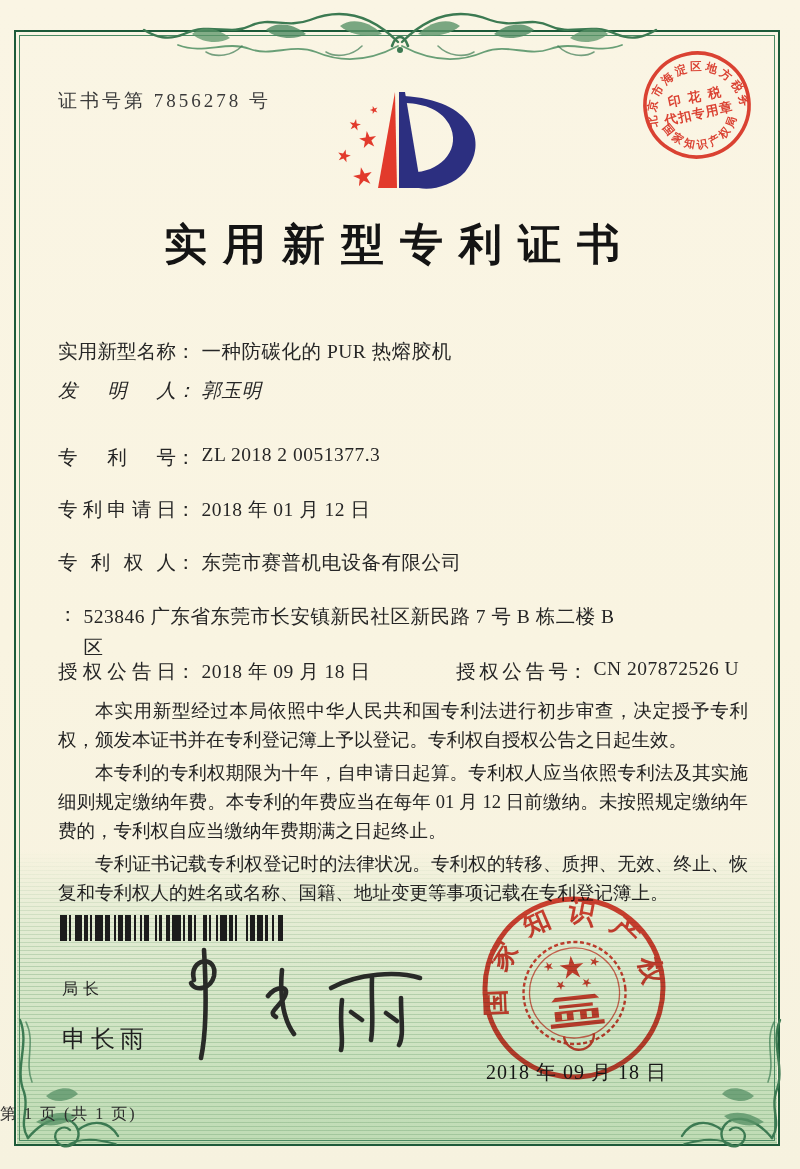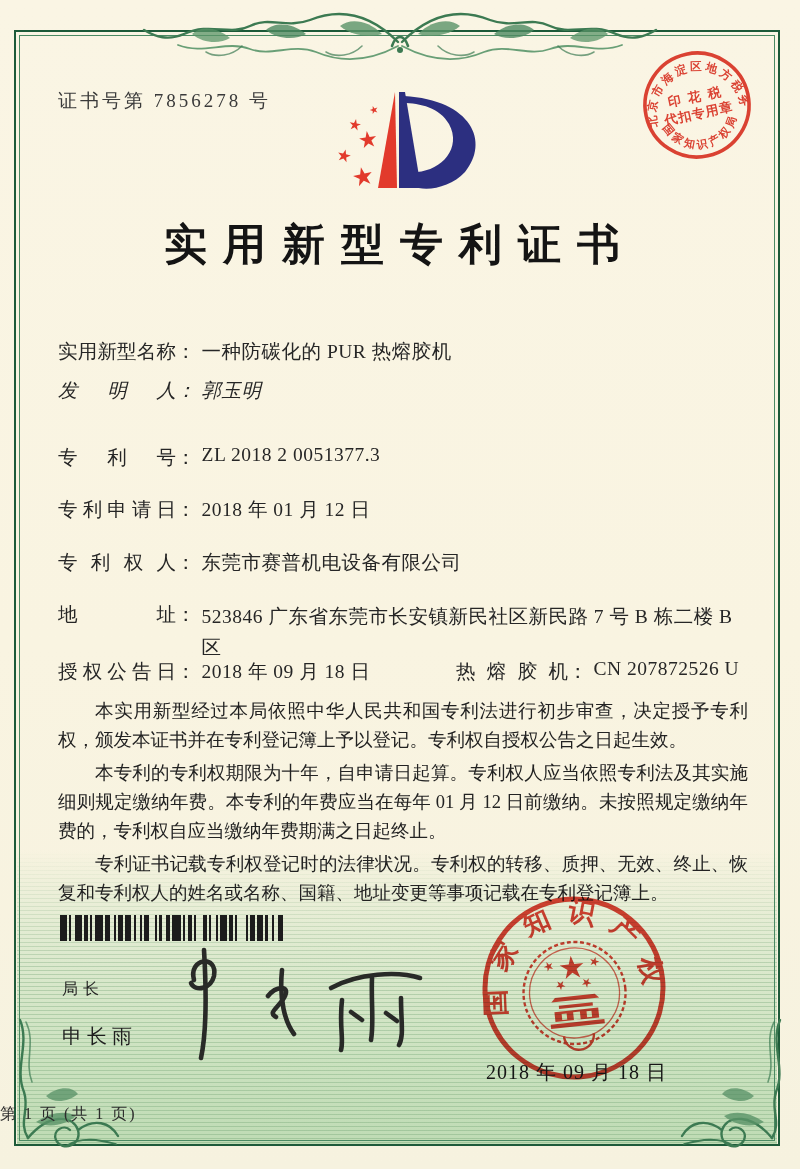--- a/index.html
+++ b/index.html
@@ -29,21 +29,21 @@
   .flabel{display:inline-block;width:118px;text-align:justify;text-align-last:justify;flex:none;}
   .fcolon{flex:none;margin-right:6px;}
   .fvalue{letter-spacing:.5px;}
   .addr-val{display:inline-block;max-width:552px;line-height:31px;}
   .grant2{position:absolute;left:398px;top:0;display:flex;font-size:19.5px;}
   .paras{left:58px;top:697px;width:690px;font-size:18.5px;line-height:29px;
          text-align:justify;color:#222;}
   .paras p{margin:0 0 4px;text-indent:2em;}
   .barcode{left:60px;top:915px;width:230px;height:26px;display:flex;z-index:3;}
   .signer-title{left:62px;top:979px;font-size:16px;letter-spacing:5px;color:#1f1f1f;}
-  .signer-name{left:62px;top:1023px;font-size:20px;letter-spacing:5px;color:#1f1f1f;}
+  .signer-name{left:62px;top:1023px;font-size:24px;letter-spacing:5px;color:#1f1f1f;}
   .seal-date{left:486px;top:1059px;font-size:20px;letter-spacing:1px;color:#161616;z-index:5;}
   .footer{left:0;top:1104px;width:100%;text-align:left;font-size:16px;color:#2c2c2c;letter-spacing:2px;}
   .stamp-wrap{position:absolute;left:636px;top:44px;width:122px;height:122px;z-index:4;
         transform:rotate(-12deg);mix-blend-mode:multiply;opacity:.92;}
   .seal-wrap{position:absolute;left:478px;top:892px;width:192px;height:192px;z-index:4;
         transform:rotate(-6deg);mix-blend-mode:multiply;opacity:.93;}
   .logo-wrap{position:absolute;left:322px;top:84px;width:182px;height:128px;z-index:3;}
   .sig-wrap{position:absolute;left:148px;top:942px;width:300px;height:140px;z-index:4;}
   .bar{height:100%;}
 </style>
@@ -156,30 +156,29 @@
       <span class="flabel">专利申请日</span>
         <span class="fcolon">：</span>
       <span class="fvalue">2018 年 01 月 12 日</span>
     </div>
     <div class="frow" style="top:211px;">
       <span class="flabel">专利权人</span>
         <span class="fcolon">：</span>
       <span class="fvalue">东莞市赛普机电设备有限公司</span>
     </div>
     <div class="frow" style="top:263px;">
-      <span class="flabel">地址</span>
         <span class="fcolon">：</span>
       <span class="fvalue addr-val">523846 广东省东莞市长安镇新民社区新民路 7 号 B 栋二楼 B 区</span>
     </div>
     <div class="frow" style="top:320px;">
       <span class="flabel">授权公告日</span>
         <span class="fcolon">：</span>
       <span class="fvalue">2018 年 09 月 18 日</span>
       <span class="grant2">
-        <span class="flabel" style="width:112px">热熔胶机</span>
+        <span class="flabel" style="width:112px">授权公告号</span>
           <span class="fcolon">：</span>
         <span class="fvalue">CN 207872526 U</span>
       </span>
     </div>
   </div>
 
   <div class="abs paras">
     <p>本实用新型经过本局依照中华人民共和国专利法进行初步审查，决定授予专利权，颁发本证书并在专利登记簿上予以登记。专利权自授权公告之日起生效。</p>
     <p>本专利的专利权期限为十年，自申请日起算。专利权人应当依照专利法及其实施细则规定缴纳年费。本专利的年费应当在每年 01 月 12 日前缴纳。未按照规定缴纳年费的，专利权自应当缴纳年费期满之日起终止。</p>
     <p>专利证书记载专利权登记时的法律状况。专利权的转移、质押、无效、终止、恢复和专利权人的姓名或名称、国籍、地址变更等事项记载在专利登记簿上。</p>

